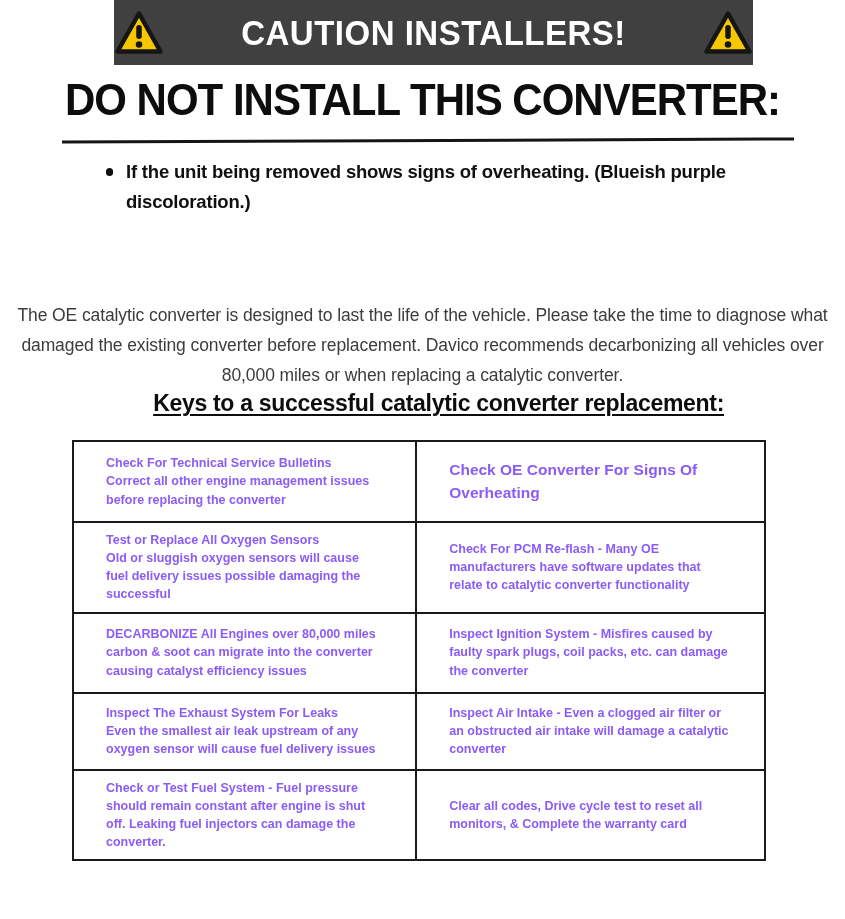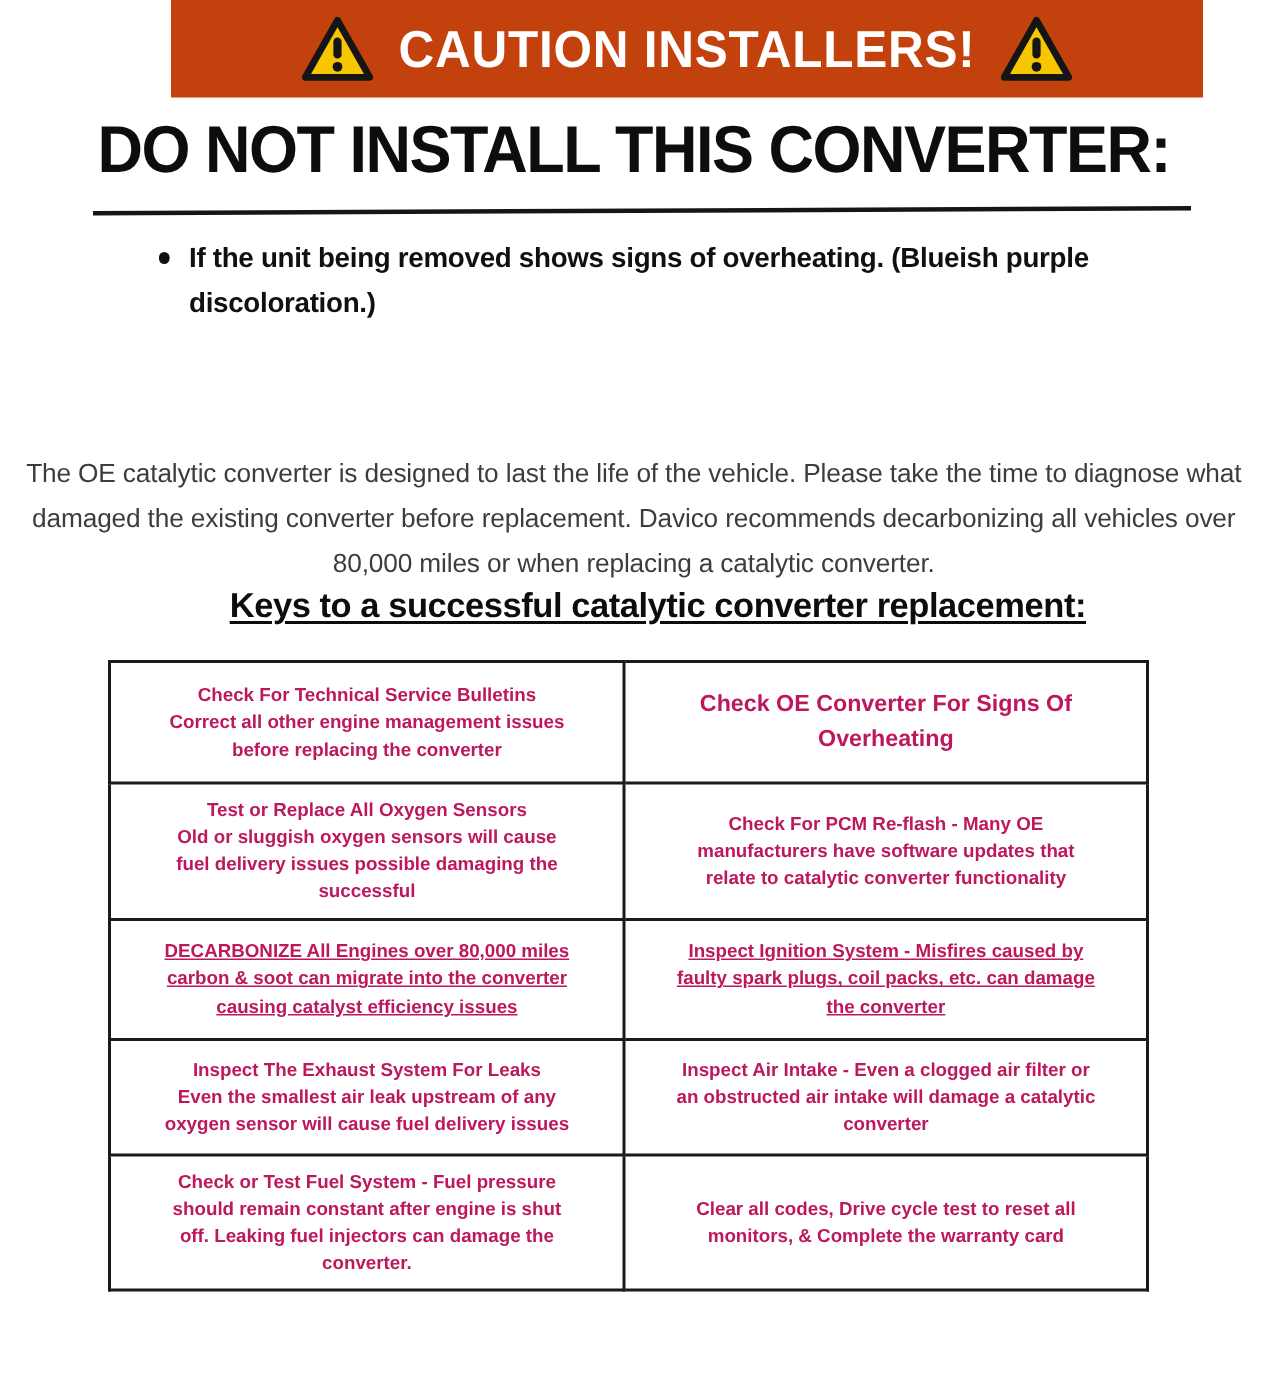--- a/index.html
+++ b/index.html
@@ -15,25 +15,25 @@
     position: relative;
     width: 845px;
     height: 919px;
     background: #ffffff;
   }
 
   
   .banner {
     position: absolute;
     left: 114px; top: 0;
-    width: 688px; height: 65px;
-    background: #c2410c;
+    width: 639px; height: 65px;
+    background: #404040;
     display: flex;
     align-items: center;
-    justify-content: center;
+    justify-content: space-between;
     gap: 16px;
   }
   .banner-text {
     color: #ffffff;
     font-size: 33px;
     font-weight: bold;
     letter-spacing: 0.5px;
     white-space: nowrap;
     transform: scaleY(1.05);
   }
@@ -120,32 +120,31 @@
   .keys-table {
     position: absolute;
     left: 72px; top: 440px;
     width: 694px;
     border-collapse: collapse;
     table-layout: fixed;
   }
   .keys-table td {
     border: 2px solid #1a1a1a;
     vertical-align: middle;
-    text-align: center;
     padding: 8px 32px;
     font-size: 12.5px;
     font-weight: bold;
     line-height: 1.45;
-    color: #be185d;
+    color: #8b5cf6;
   }
   .keys-table col.c-left  { width: 49.6%; }
   .keys-table col.c-right { width: 50.4%; }
   .keys-table tr:nth-child(1) td { height: 81px; }
   .keys-table tr:nth-child(2) td { height: 80px; }
-  .keys-table tr:nth-child(3) td { height: 80px; text-decoration: underline; }
+  .keys-table tr:nth-child(3) td { height: 80px; }
   .keys-table tr:nth-child(4) td { height: 77px; }
   .keys-table tr:nth-child(5) td { height: 68px; }
   .keys-table tr:nth-child(6) td { height: 79px; }
   .keys-table td.big { font-size: 15.5px; }
   .cell-line:empty { display: none; }
 </style>
 </head>
 <body>
 
 <div class="page">

